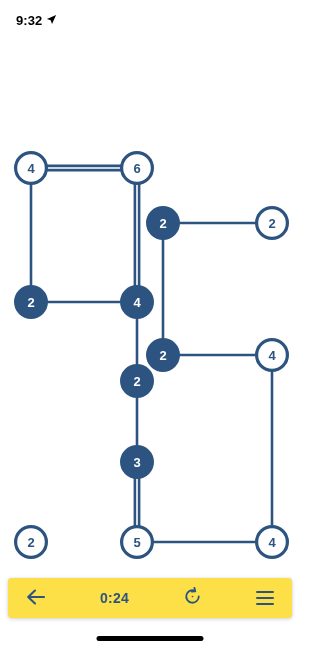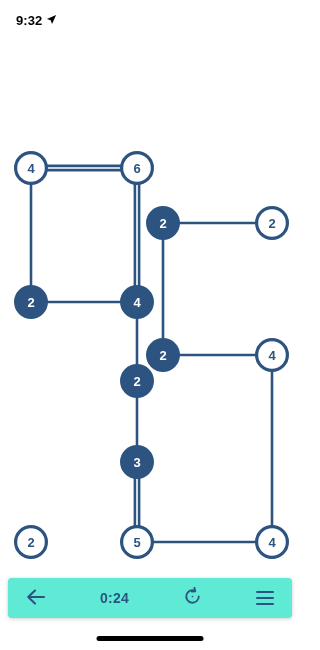--- a/index.html
+++ b/index.html
@@ -84,21 +84,21 @@
   .node-text.filled { fill: #ffffff; }
   .node-text.open   { fill: #2d5480; }
 
   
   .toolbar {
     position: absolute;
     left: 8px;
     top: 578px;
     width: 284px;
     height: 40px;
-    background: #5eead4;
+    background: #fde047;
     border-radius: 4px;
     box-shadow: 0 1px 4px rgba(0,0,0,0.18), 0 0 1px rgba(0,0,0,0.12);
     display: flex;
     align-items: center;
     justify-content: space-between;
     padding: 0 18px;
     box-sizing: border-box;
   }
   .tb-btn {
     display: flex;

